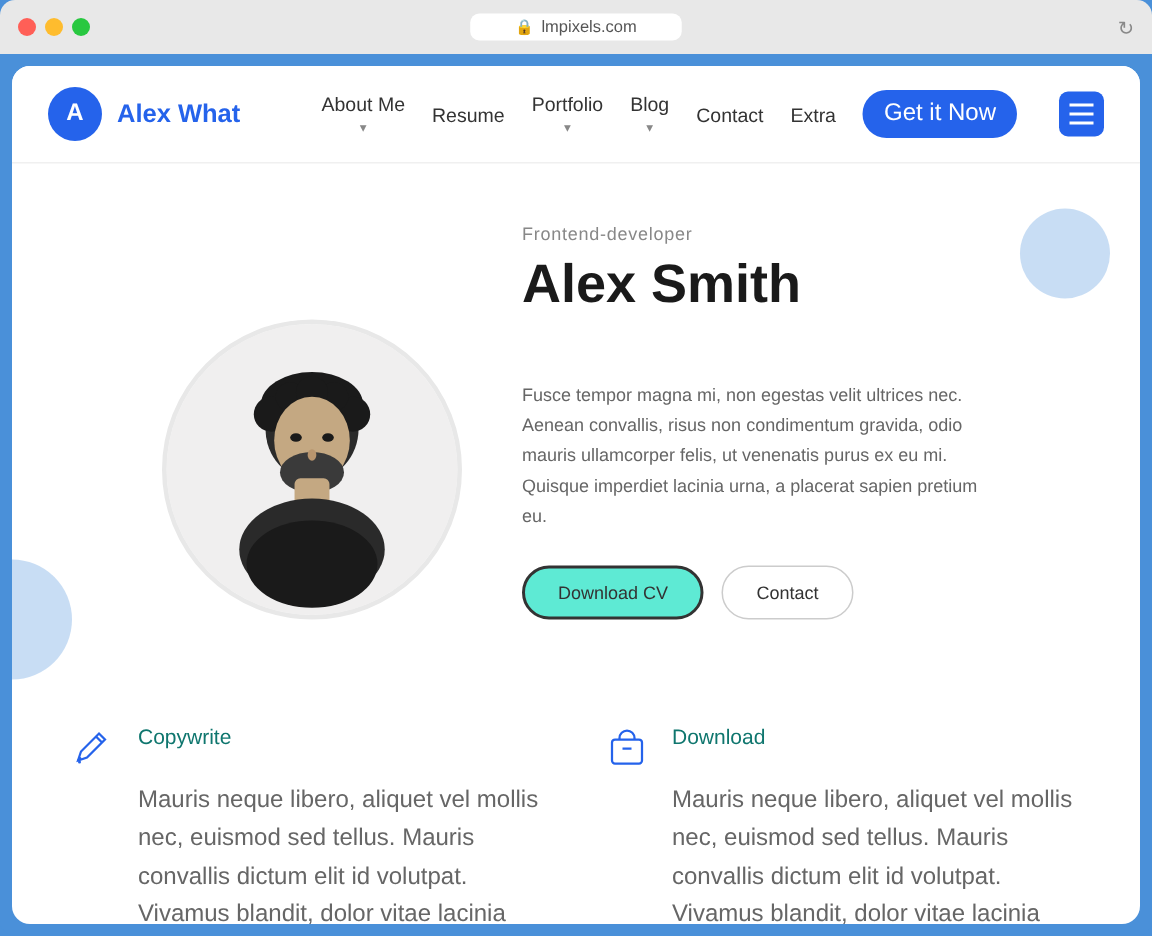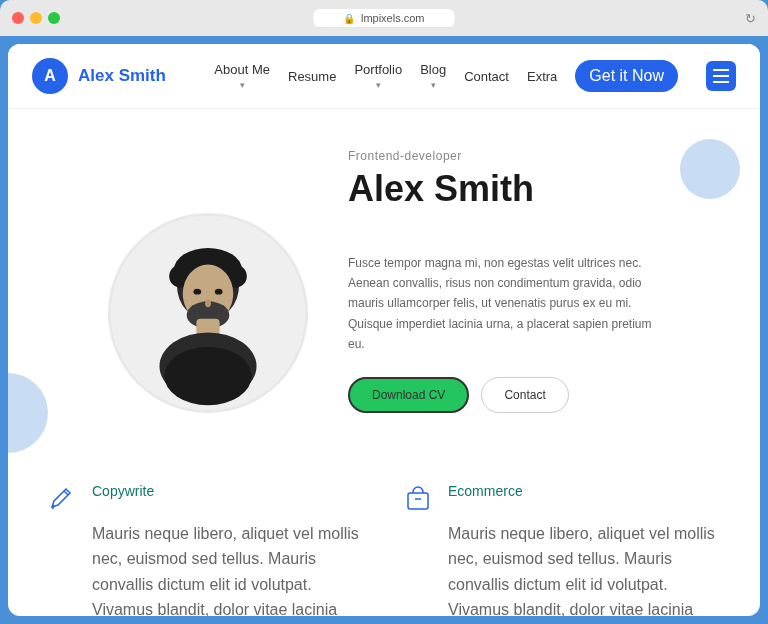--- a/index.html
+++ b/index.html
@@ -230,21 +230,21 @@
       gap: 12px;
     }
 
     .btn-outline {
       padding: 9px 22px;
       border: 2px solid #333;
       border-radius: 25px;
       font-size: 12px;
       color: #333;
       cursor: pointer;
-      background: #22c55e;
+      background: #5eead4;
       font-weight: 500;
     }
 
     .btn-outline-light {
       padding: 9px 22px;
       border: 1px solid #ccc;
       border-radius: 25px;
       font-size: 12px;
       color: #333;
       cursor: pointer;
@@ -342,21 +342,21 @@
   </div>
 
   <div class="main-card">
 
     <nav class="navbar">
       <div class="logo">
         <div class="logo-circle">
           <span>A</span>
         </div>
         <div class="logo-name">
-          <span style="color:#2563eb">Alex</span><span> Smith</span>
+          <span style="color:#2563eb">Alex</span><span> What</span>
         </div>
       </div>
 
       <div class="nav-links">
         <div class="nav-link">
           <span>About Me</span>
           <span class="chevron">▾</span>
         </div>
         <div class="nav-link">
           <span>Resume</span>
@@ -456,21 +456,21 @@
 
         <div class="service-item">
           <div class="service-icon">
             <svg width="28" height="28" viewBox="0 0 28 28" fill="none">
               <rect x="4" y="8" width="20" height="16" rx="2" stroke="#2563eb" stroke-width="1.5" fill="none"></rect>
               <path d="M9 8V7a5 5 0 0110 0v1" stroke="#2563eb" stroke-width="1.5"></path>
               <line x1="11" y1="14" x2="17" y2="14" stroke="#2563eb" stroke-width="1.5"></line>
             </svg>
           </div>
           <div class="service-content">
-            <div class="service-title">Ecommerce</div>
+            <div class="service-title">Download</div>
             <div class="service-desc">Mauris neque libero, aliquet vel mollis nec, euismod sed tellus. Mauris convallis dictum elit id volutpat. Vivamus blandit, dolor vitae lacinia maximus, risus velit vehicula odio, a tincidunt turpis turpis tempus ex.</div>
           </div>
         </div>
 
       </div>
     </div>
 
   </div>
 </div>
 

